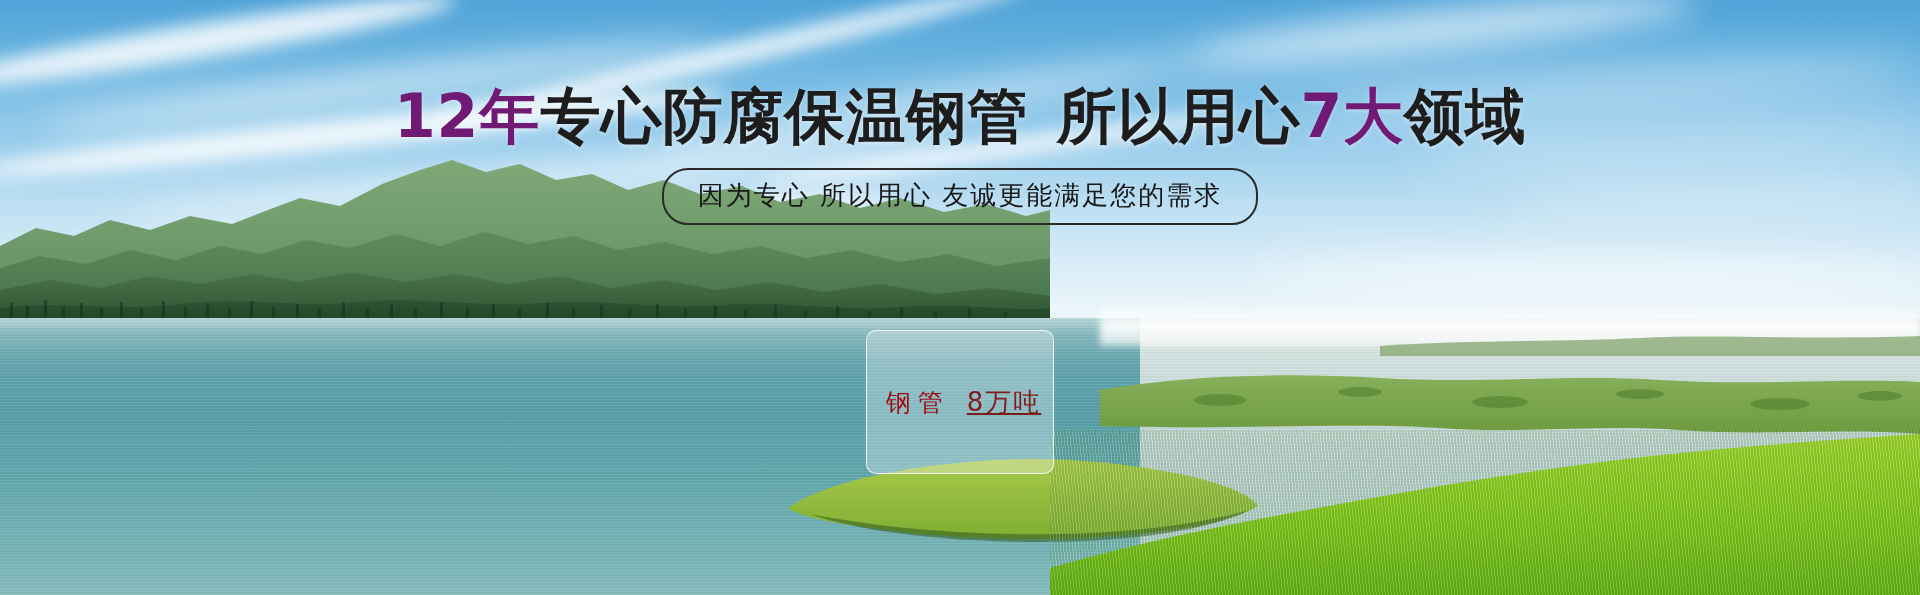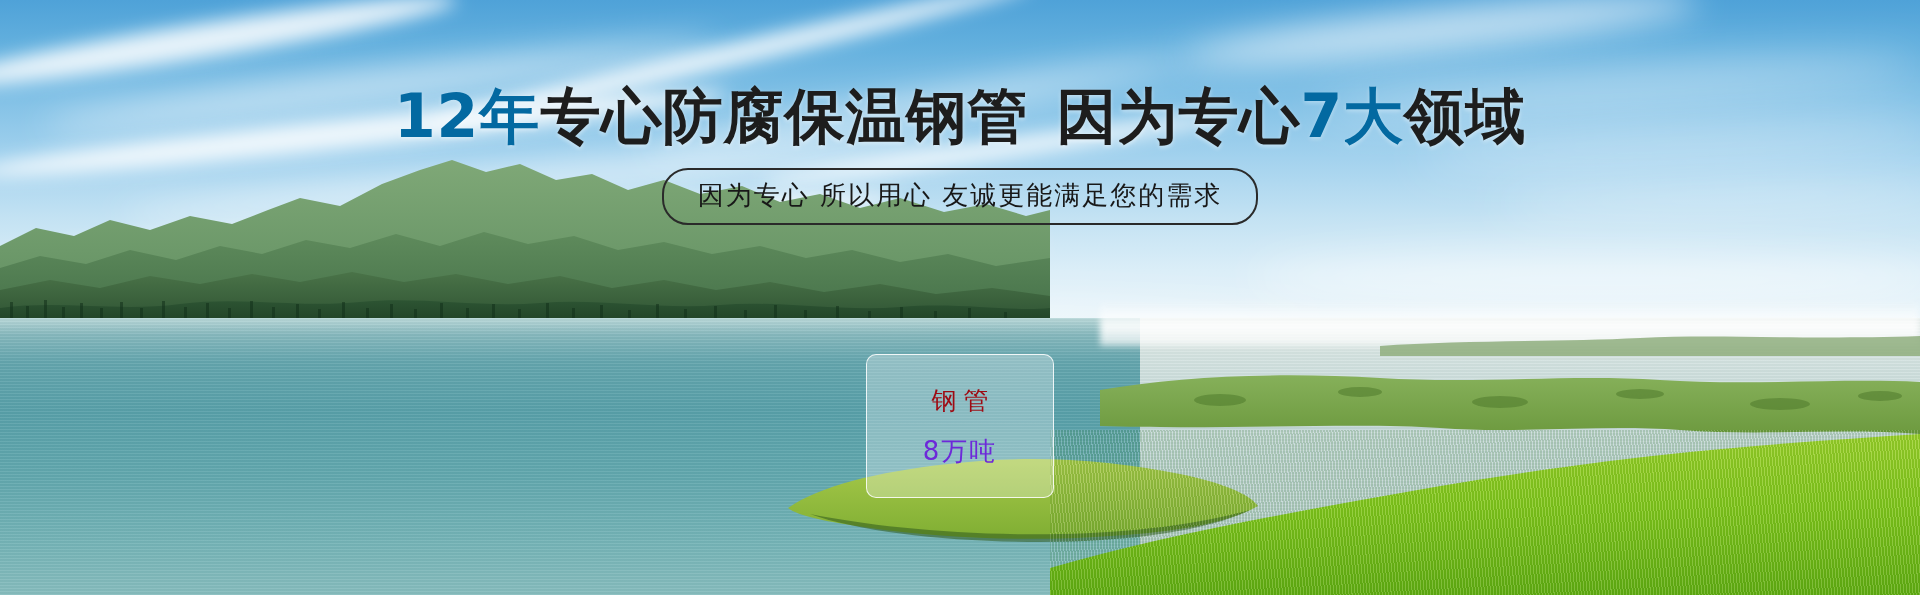--- a/index.html
+++ b/index.html
@@ -95,21 +95,21 @@
   .headline{
     position:absolute; left:0; top:86px; width:1920px;
     text-align:center;
     font-size:60px; line-height:1;
     font-weight:bold;
     letter-spacing:1px;
     white-space:nowrap;
     font-family:"DejaVu Sans","Liberation Sans",sans-serif;
   }
   .headline .blk{color:#1d1d1d;text-shadow:0 2px 4px rgba(255,255,255,.45);}
-  .headline .red{color:#0369a1;text-shadow:0 2px 4px rgba(255,255,255,.35);}
+  .headline .red{color:#701a75;text-shadow:0 2px 4px rgba(255,255,255,.35);}
   .headline .gap{display:inline-block;width:28px;}
 
   .subwrap{
     position:absolute; left:0; top:168px; width:1920px;
     display:flex; justify-content:center;
   }
   .sub-pill{
     border:2px solid #2a2a2a;
     border-radius:26px;
     padding:8px 34px 10px 34px;
@@ -124,31 +124,30 @@
   
   .cards{
     position:absolute; left:0; top:330px; width:1920px;
     display:flex; justify-content:center; gap:22px;
   }
   .card{
     width:186px; height:142px;
     border:1px solid rgba(255,255,255,.85);
     border-radius:10px;
     background:rgba(255,255,255,.30);
-    display:flex; flex-direction:column;
+    display:flex; flex-direction:row;
     align-items:center; justify-content:center;
     gap:17px;
-    margin-top:24px;
   }
   .card .ttl{
     font-size:25px; color:#9e0b13; letter-spacing:7px;
     text-indent:7px; font-weight:500;
   }
   .card .val{
-    font-size:26px; color:#6d28d9; letter-spacing:2px;
+    font-size:26px; color:#7f1d1d; letter-spacing:2px;text-decoration:underline;
   }
   .card .val sup{font-size:15px;vertical-align:super;}
 
   
   .grass-fg{
     position:absolute; left:1050px; top:430px; width:870px; height:165px;
   }
   .grass-tex{
     position:absolute;inset:0;
     background:repeating-linear-gradient(84deg,
@@ -315,21 +314,21 @@
           <stop offset="1" stop-color="#63ae12"></stop>
         </linearGradient>
       </defs>
       <path fill="url(#gfg)" d="M0,138 C90,112 190,92 300,72 C410,52 520,34 640,22 C730,13 810,8 870,4
         L870,165 L0,165 Z"></path>
     </svg>
     <div class="grass-tex"></div>
   </div>
 
   <div class="headline">
-    <span class="red">12年</span><span class="blk">专心防腐保温钢管</span><span class="gap"></span><span class="blk">因为专心</span><span class="red">7大</span><span class="blk">领域</span>
+    <span class="red">12年</span><span class="blk">专心防腐保温钢管</span><span class="gap"></span><span class="blk">所以用心</span><span class="red">7大</span><span class="blk">领域</span>
   </div>
 
   <div class="subwrap">
     <div class="sub-pill">因为专心 所以用心  友诚更能满足您的需求</div>
   </div>
 
   <div class="cards">
     <div class="card">
       <div class="ttl">钢管</div>
       <div class="val"><span>8万吨</span></div>

